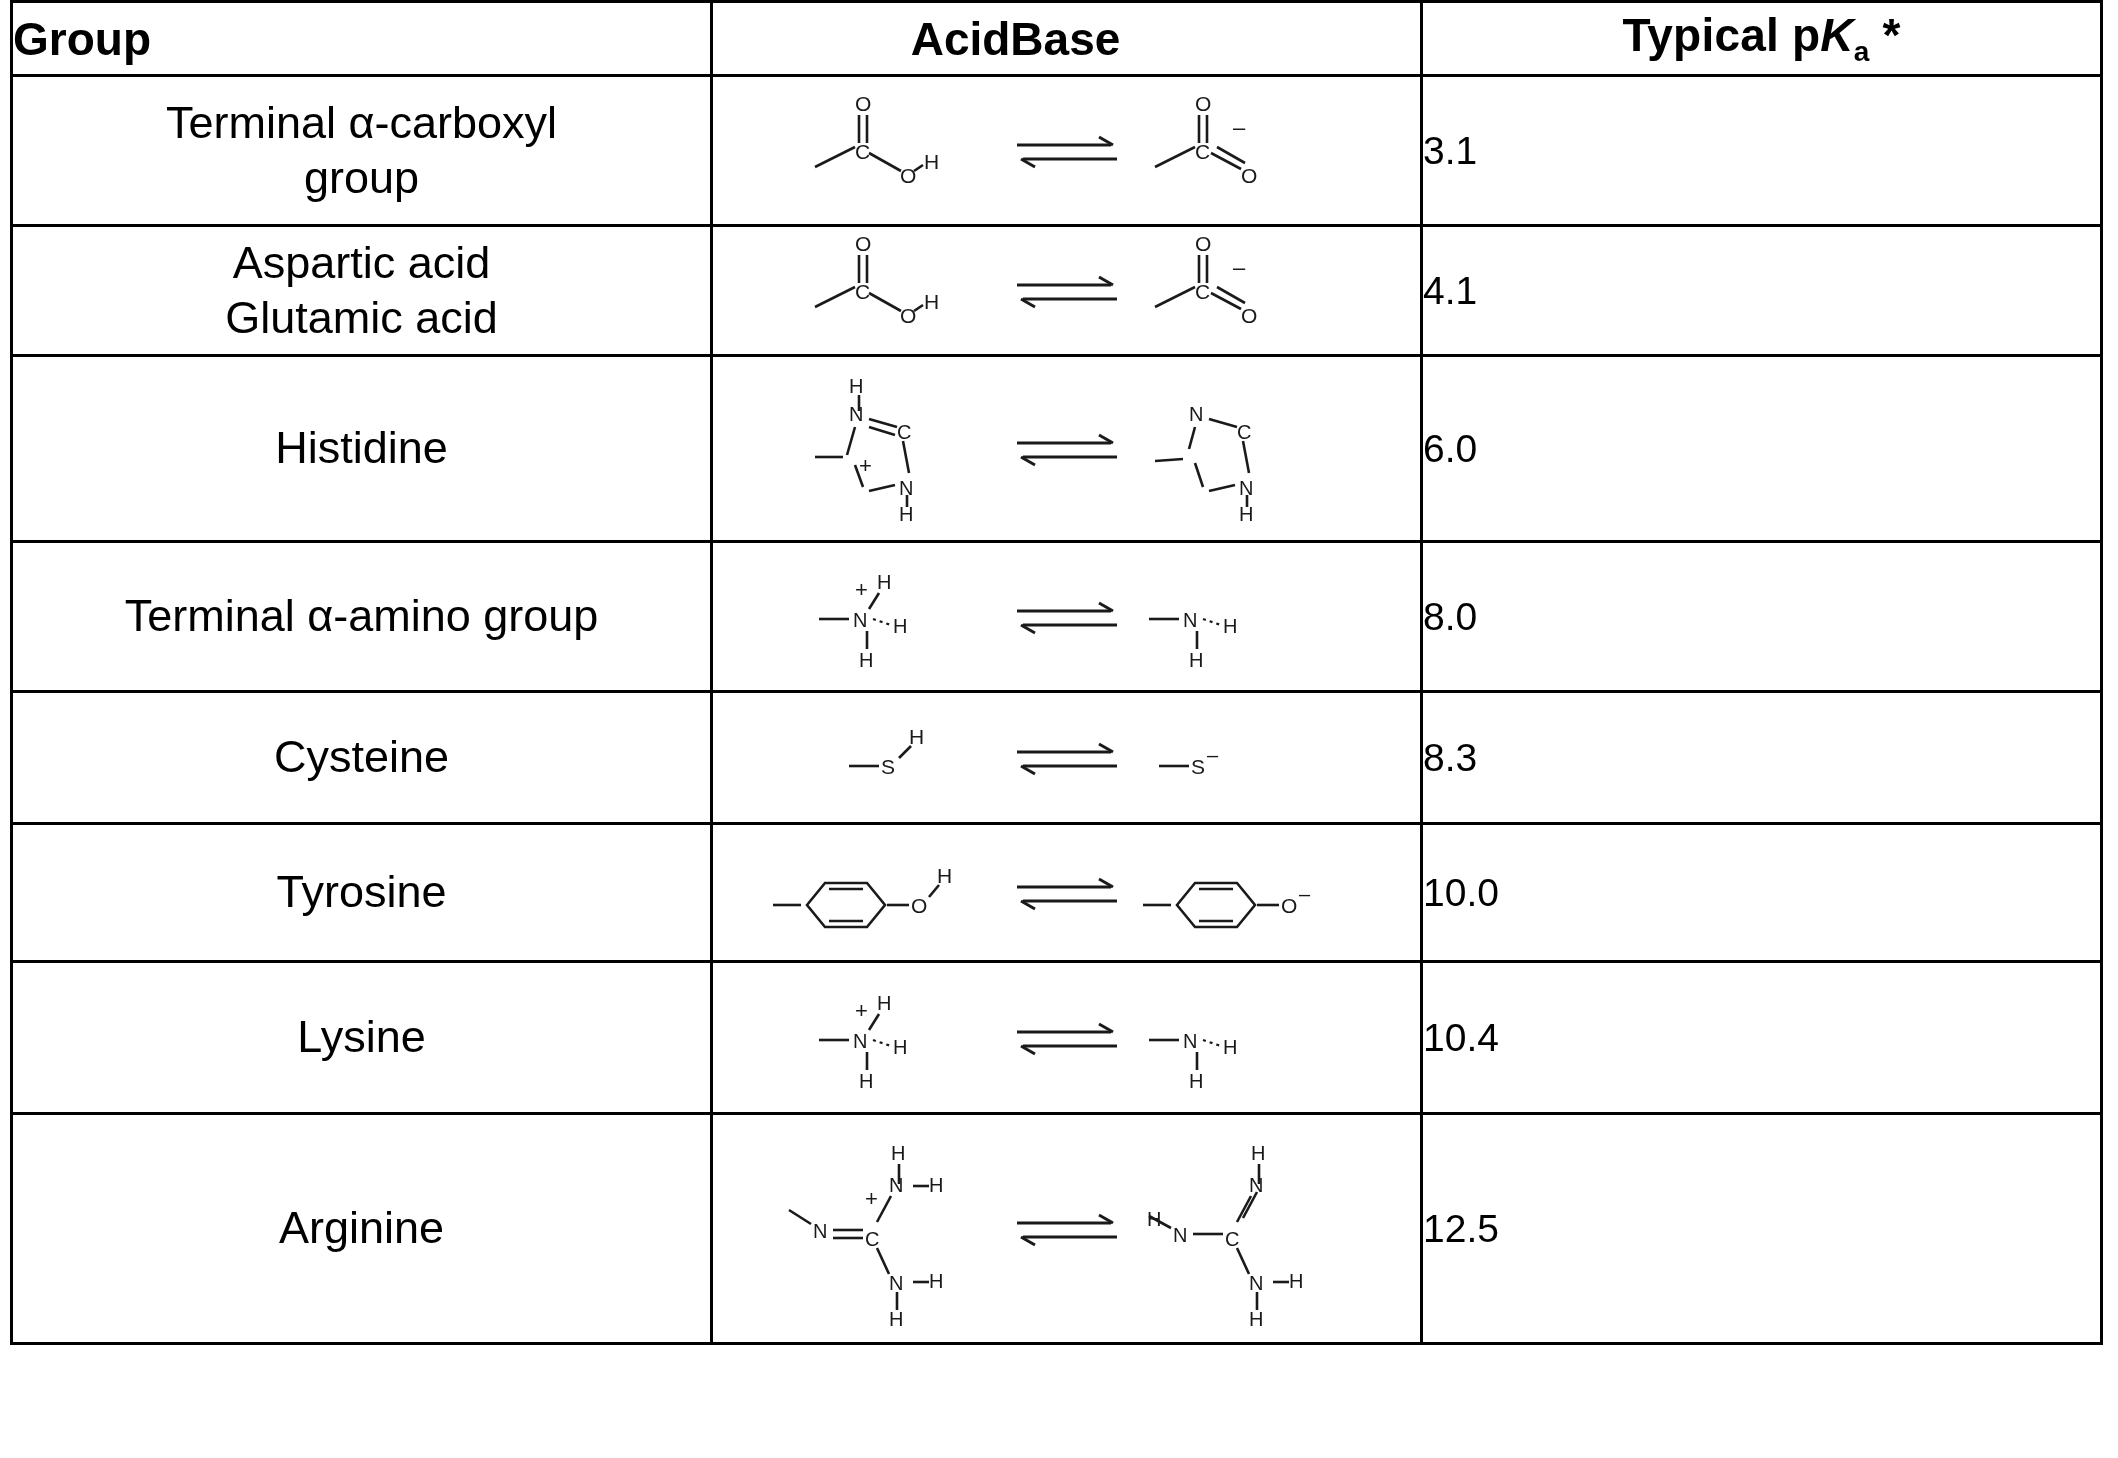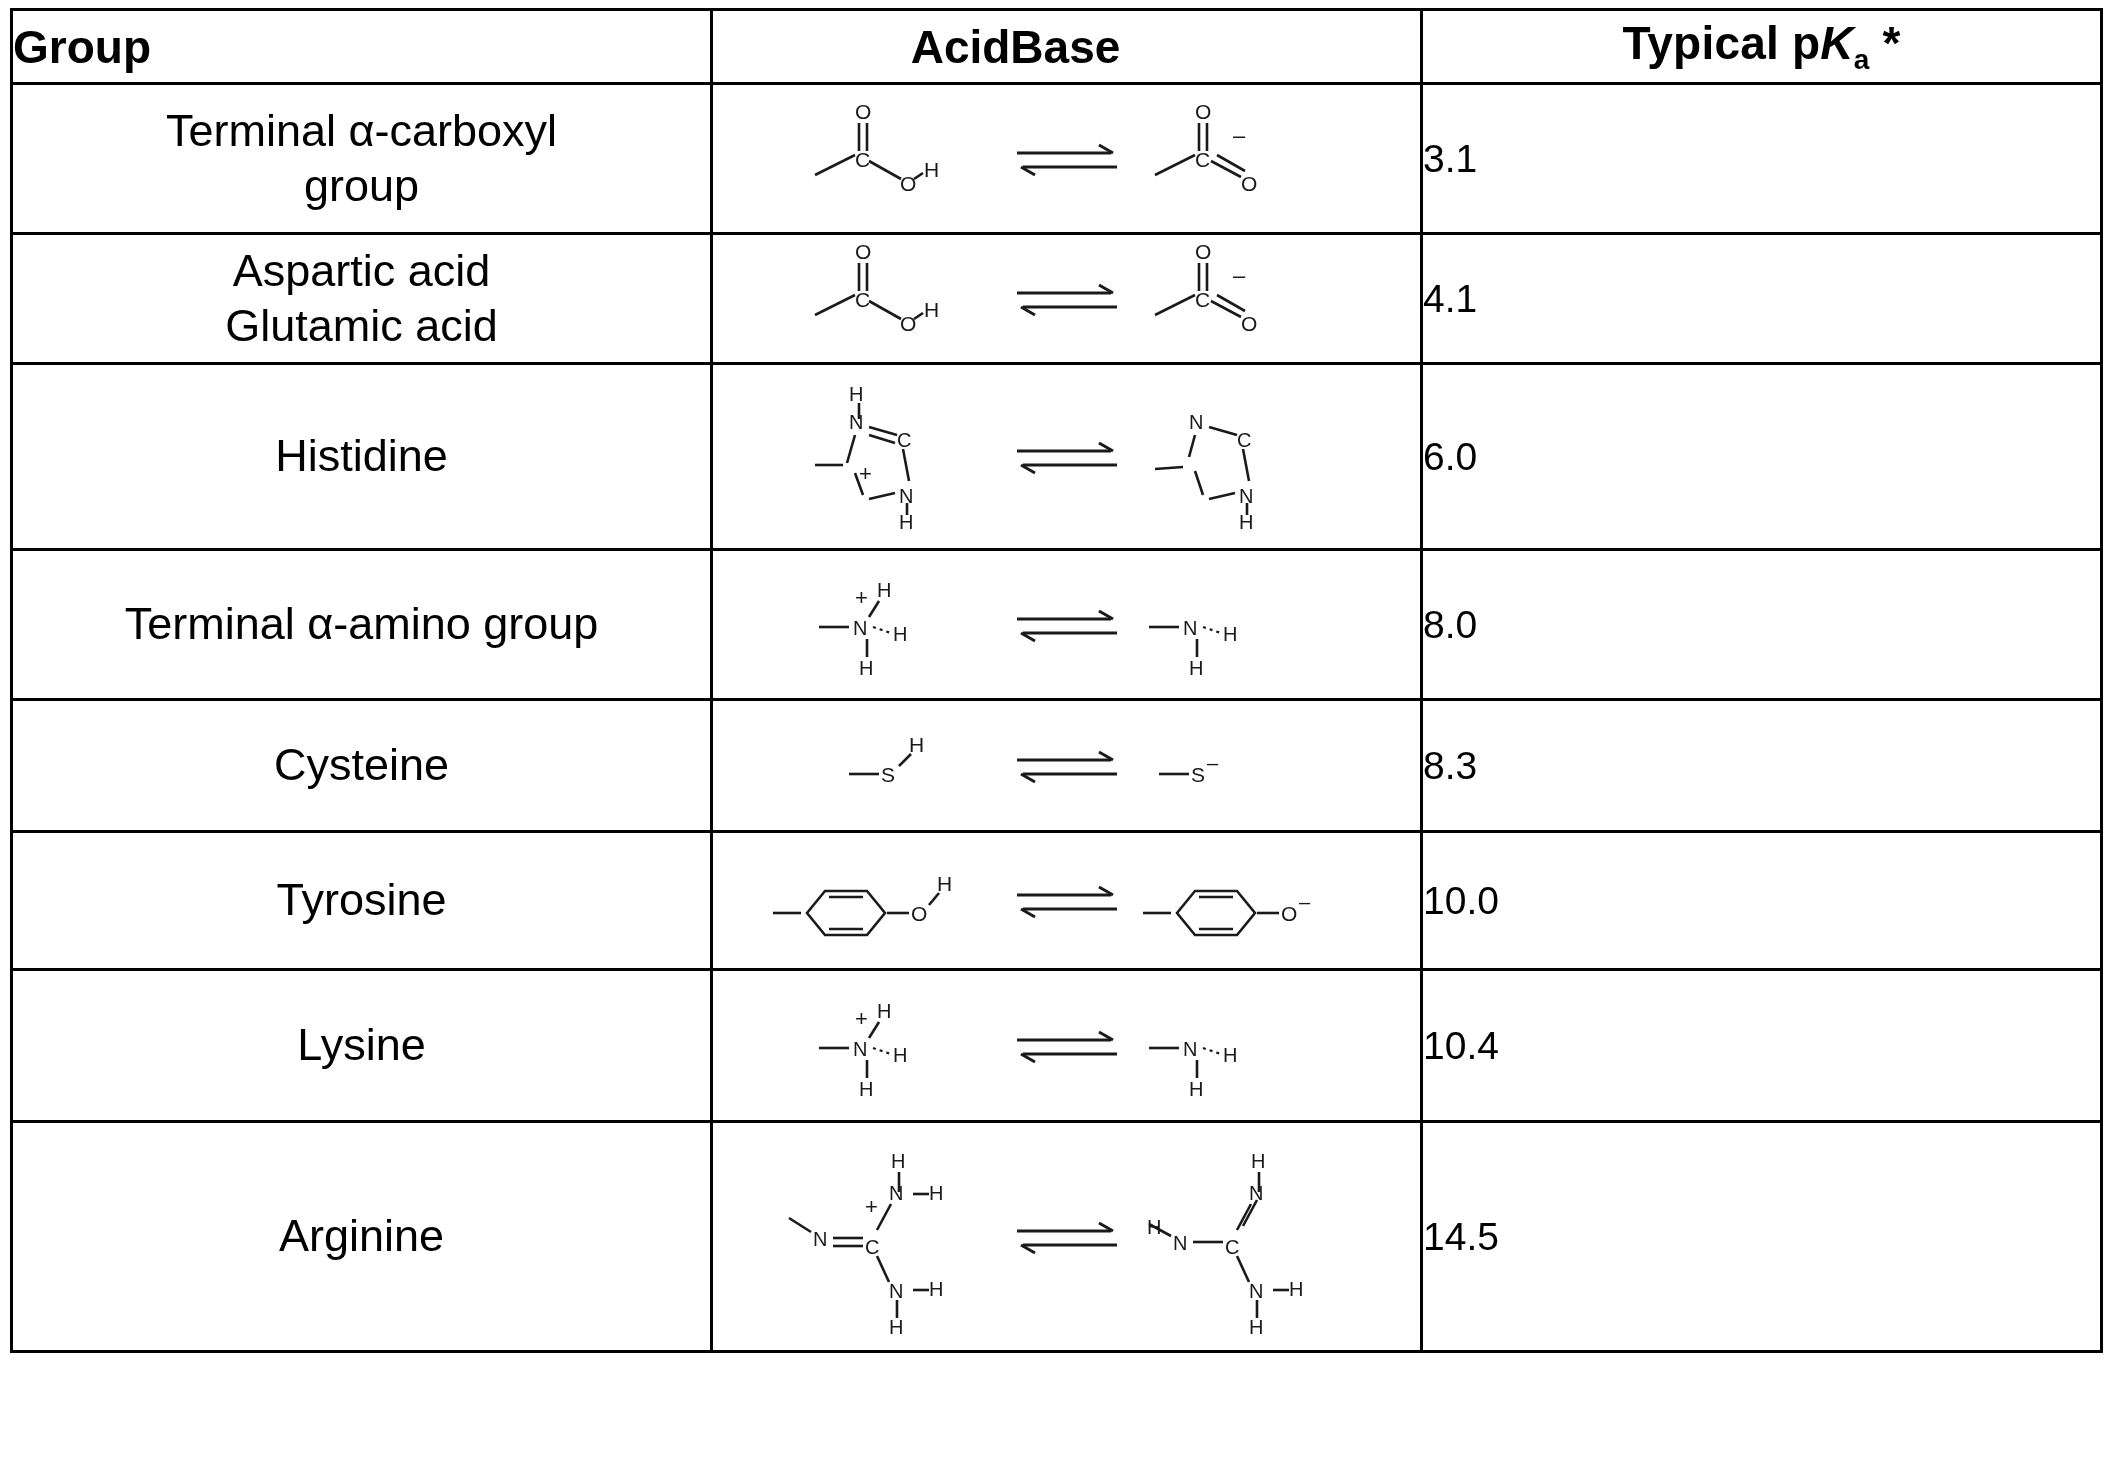--- a/index.html
+++ b/index.html
@@ -12,21 +12,21 @@
     width: 2118px;
     height: 1458px;
     font-family: "Liberation Sans", sans-serif;
     color: #000000;
     overflow: hidden;
   }
 
   .sheet {
     width: 1742px;
     height: 1458px;
-    padding: 8px 0 0 0;
+    padding: 0 0 0 0;
     position: relative;
   }
 
   table.pka-table {
     border-collapse: collapse;
     width: 2090px;
     margin-left: 10px;
     table-layout: fixed;
   }
 
@@ -500,18 +500,18 @@
               <text x="10" y="102" font-family="'Liberation Sans',sans-serif" font-size="20" fill="#1a1a1a">H</text>
               <text x="88" y="122" font-family="'Liberation Sans',sans-serif" font-size="20" fill="#1a1a1a">C</text>
               <text x="112" y="68" font-family="'Liberation Sans',sans-serif" font-size="20" fill="#1a1a1a">N</text>
               <text x="114" y="36" font-family="'Liberation Sans',sans-serif" font-size="20" fill="#1a1a1a">H</text>
               <text x="112" y="166" font-family="'Liberation Sans',sans-serif" font-size="20" fill="#1a1a1a">N</text>
               <text x="152" y="164" font-family="'Liberation Sans',sans-serif" font-size="20" fill="#1a1a1a">H</text>
               <text x="112" y="202" font-family="'Liberation Sans',sans-serif" font-size="20" fill="#1a1a1a">H</text>
             </svg>
           </div>
         </td>
-        <td class="pka-cell">14.5</td>
+        <td class="pka-cell">12.5</td>
       </tr>
 
     </tbody>
   </table>
 </div>
 
 </body></html>

